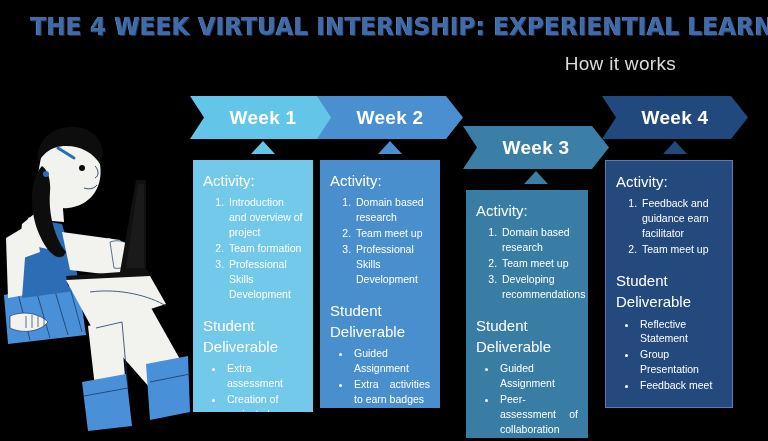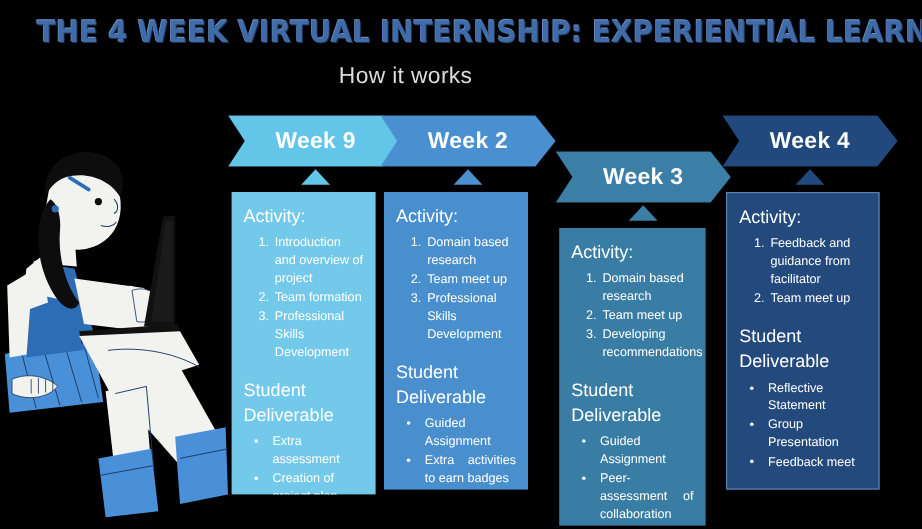--- a/index.html
+++ b/index.html
@@ -36,21 +36,21 @@
     text-shadow: 1px 1px 0 #1b2f4e, -0.5px -0.5px 0 #6d93c4;
     transform: scaleX(0.92);
     transform-origin: center top;
     white-space: nowrap;
   }
   .subtitle {
     position: absolute;
     top: 53px;
     left: 0;
     width: 676px;
-    text-align: center;
+    text-align: right;
     font-size: 19px;
     font-weight: 400;
     color: #dcdcdc;
     letter-spacing: 0.3px;
   }
 
   
   .week-col {
     position: absolute;
     top: 96px;
@@ -196,21 +196,21 @@
     <circle cx="46" cy="54" r="3" fill="#2d6db5"></circle>
 
     <circle cx="82" cy="48" r="3" fill="#0d0d0d"></circle>
     <path d="M95 46 C99 50 99 56 95 58" stroke="#1b3a63" stroke-width="0.9" fill="none"></path>
     <path d="M84 68 C90 70 95 68 97 65" stroke="#1b3a63" stroke-width="0.9" fill="none"></path>
   </svg>
 
   <div class="week-col" style="left:190px; width:146px;">
     <div class="chev">
       <span class="chev-shape" style="background:#63c5e8;"></span>
-      <span class="chev-label">Week 9</span>
+      <span class="chev-label">Week 1</span>
     </div>
     <span class="pointer" style="border-bottom:13px solid #63c5e8;"></span>
     <div class="card" style="left:3px; width:120px; height:252px; background:#73c9ea;">
       <div class="sec-head">Activity:</div>
       <ol>
         <li>Introduction and overview of project</li>
         <li>Team formation</li>
         <li>Professional Skills Development</li>
       </ol>
       <div class="spacer"></div>
@@ -271,21 +271,21 @@
 
   <div class="week-col" style="left:602px; width:146px;">
     <div class="chev">
       <span class="chev-shape" style="background:#22497e;"></span>
       <span class="chev-label">Week 4</span>
     </div>
     <span class="pointer" style="border-bottom:13px solid #22497e;"></span>
     <div class="card" style="left:3px; width:128px; height:248px; background:#23497d; border:1px solid #5a7fae;">
       <div class="sec-head">Activity:</div>
       <ol>
-        <li>Feedback and guidance from facilitator</li>
+        <li>Feedback and guidance earn facilitator</li>
         <li>Team meet up</li>
       </ol>
       <div class="spacer"></div>
       <div class="sec-head">Student Deliverable</div>
       <ul>
         <li>Reflective Statement</li>
         <li>Group Presentation</li>
         <li>Feedback meet</li>
       </ul>
     </div>

